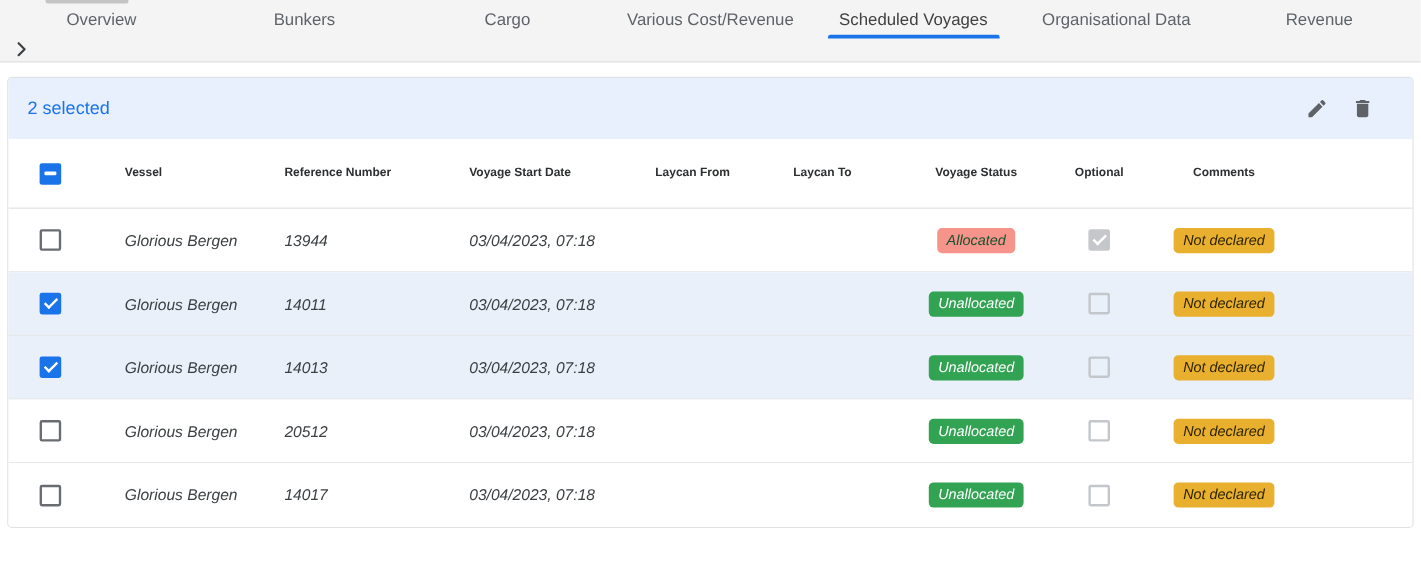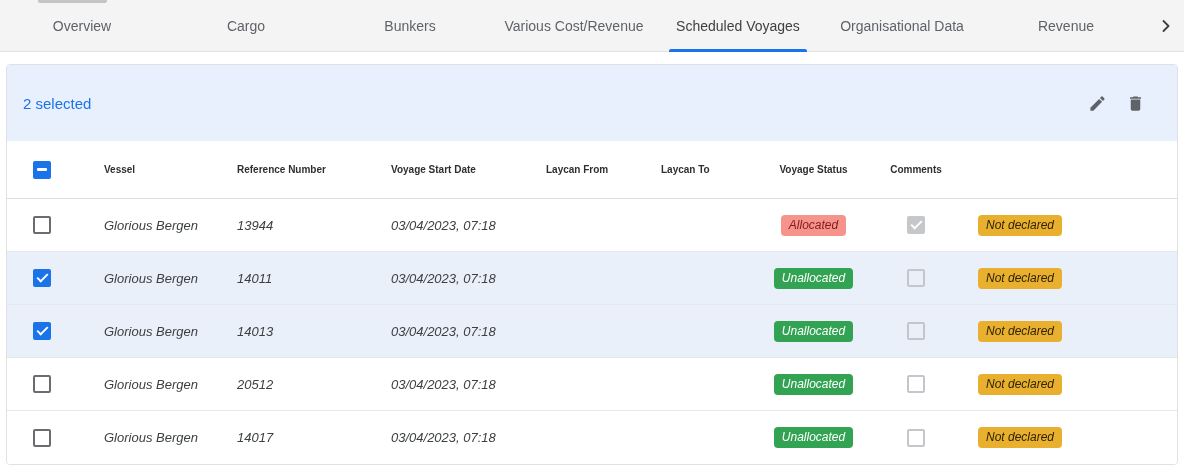--- a/index.html
+++ b/index.html
@@ -4,36 +4,36 @@
 <style>
   * { margin:0; padding:0; box-sizing:border-box; }
   html,body { width:1184px; height:470px; background:#ffffff; overflow:hidden;
               font-family:"Liberation Sans", sans-serif; }
 
   .top-strip { position:absolute; left:38px; top:0; width:69px; height:3px;
                background:#c4c4c4; border-radius:0 0 2px 2px; }
 
   
   .tabbar { display:flex; align-items:stretch; height:52px; background:#f4f4f5;
-            border-bottom:1px solid #e2e2e2; }
+            border-bottom:1px solid #e2e2e2;flex-direction:column; }
   .tabs { flex:1; display:flex; }
   .tab { flex:1; display:flex; align-items:center; justify-content:center;
          font-size:14px; color:#5f6368; position:relative; cursor:pointer;
          white-space:nowrap; }
   .tab.active { color:#404040; }
   .tab.active::after { content:""; position:absolute; left:13px; right:13px;
          bottom:-1px; height:3px; background:#1a73e8; border-radius:2px 2px 0 0; }
   .tab-next { width:36px; display:flex; align-items:center; justify-content:center;
               color:#3c4043; cursor:pointer; }
 
   
   .card { margin:12px 6px 0 6px; width:1172px; border:1px solid #dfe1e5;
           border-radius:4px; overflow:hidden; background:#fff; }
 
-  .selbar { height:76px; background:#e8f0fe; display:flex; align-items:center;
+  .selbar { height:51px; background:#e8f0fe; display:flex; align-items:center;
             justify-content:space-between; padding:0 30px 0 16px; }
   .selcount { color:#1a73e8; font-size:15px; }
   .selactions { display:flex; gap:14px; }
   .iconbtn { width:24px; height:24px; border:none; background:transparent;
              color:#5f6368; display:flex; align-items:center; justify-content:center;
              cursor:pointer; padding:0; }
   .iconbtn svg { width:19px; height:19px; fill:#5f6368; }
 
   
   .grid-row { display:grid;
@@ -67,22 +67,22 @@
            white-space:nowrap; }
 </style>
 </head>
 <body>
 
 <div class="top-strip"></div>
 
 <nav class="tabbar">
   <div class="tabs" id="tabs">
       <div class="tab">Overview</div>
+      <div class="tab">Bunkers</div>
       <div class="tab">Cargo</div>
-      <div class="tab">Bunkers</div>
       <div class="tab">Various Cost/Revenue</div>
       <div class="tab active">Scheduled Voyages</div>
       <div class="tab">Organisational Data</div>
       <div class="tab">Revenue</div>
     </div>
   <div class="tab-next">
     <span style="display:flex">
       <svg width="20" height="20" viewBox="0 0 24 24" fill="none" stroke="#3c4043" stroke-width="2.2" stroke-linecap="round" stroke-linejoin="round">
         <path d="M9 6l6 6-6 6"></path>
       </svg>
@@ -114,34 +114,35 @@
   <div class="grid-row thead" id="thead">
       <div class="cell c-check">
         <div class="cb cb-indeterminate"></div>
       </div>
       <div class="cell c-left">Vessel</div>
       <div class="cell c-left">Reference Number</div>
       <div class="cell c-left">Voyage Start Date</div>
       <div class="cell c-left">Laycan From</div>
       <div class="cell c-left">Laycan To</div>
       <div class="cell c-center">Voyage Status</div>
+      <div class="cell c-center">Optional</div>
       <div class="cell c-center">Comments</div>
     </div>
   <div id="tbody">
       <div class="grid-row trow">
         <div class="cell c-check">
           <div class="cb cb-unchecked"></div>
         </div>
         <div class="cell c-left">Glorious Bergen</div>
         <div class="cell c-left">13944</div>
         <div class="cell c-left">03/04/2023, 07:18</div>
         <div class="cell c-left"></div>
         <div class="cell c-left"></div>
         <div class="cell c-center">
-          <span class="badge" style="background: rgb(246, 148, 140); color: #7f1d1d;">Allocated</span>
+          <span class="badge" style="background: rgb(246, 148, 140); color: #14532d;">Allocated</span>
         </div>
         <div class="cell c-center">
           <div class="cb cb-disabled-checked"></div>
         </div>
         <div class="cell c-center">
           <span class="badge" style="background: rgb(232, 176, 46); color: rgb(46, 35, 2);">Not declared</span>
         </div>
         <div class="cell c-center"></div>
       </div>
       <div class="grid-row trow selected">

